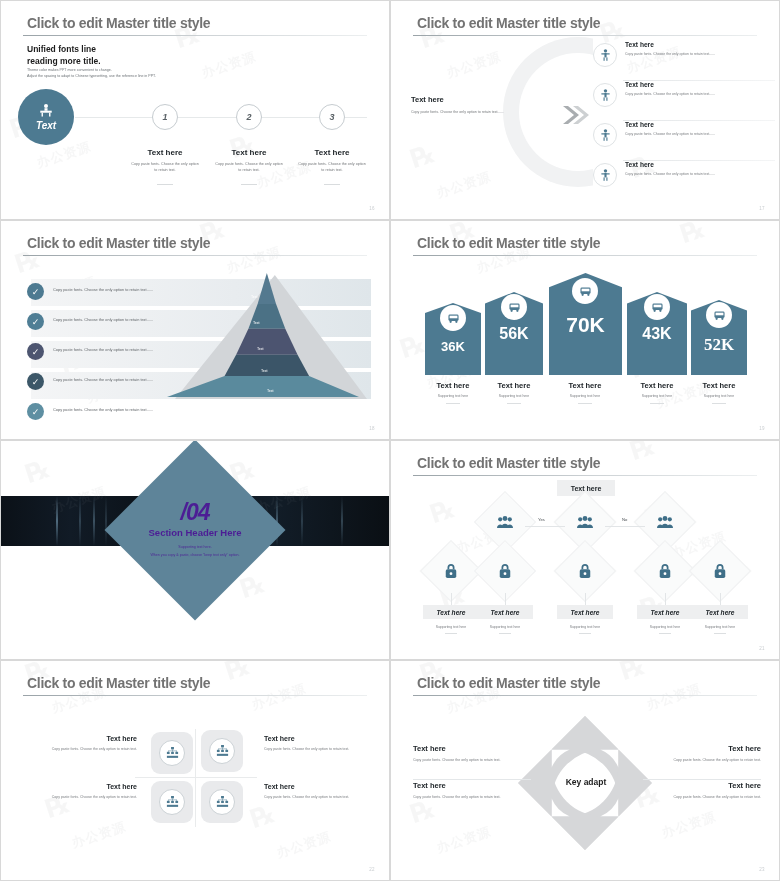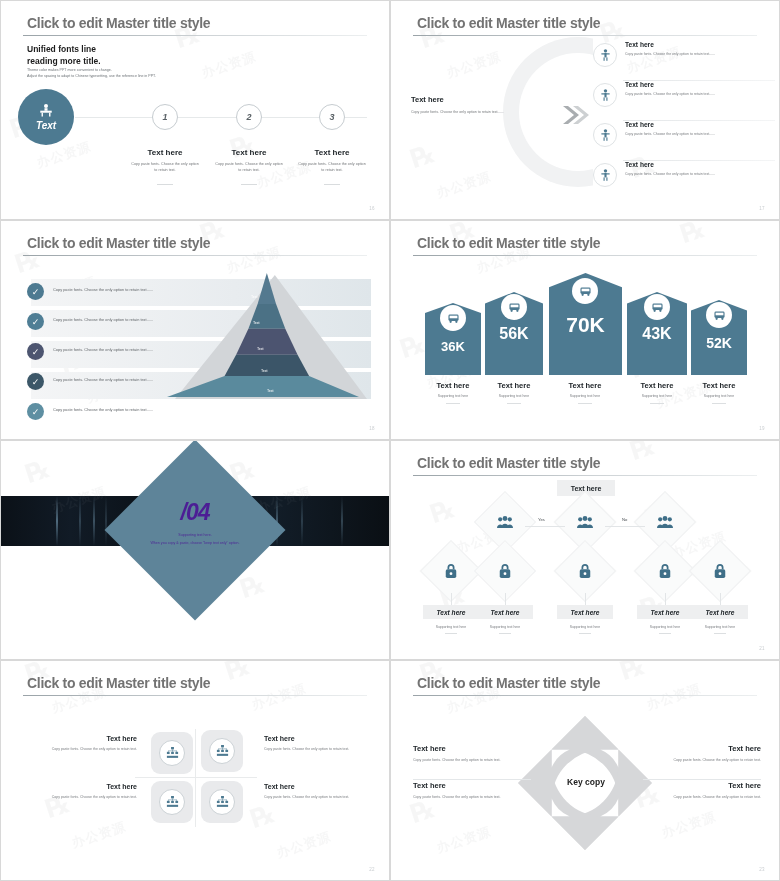--- a/index.html
+++ b/index.html
@@ -456,21 +456,21 @@
     <div class="s4-hex" style="left:300px;top:79px;width:56px;height:75px;
          clip-path:polygon(0 14%, 50% 0, 100% 14%, 100% 100%, 0 100%);"></div>
     <div class="s4-badge" style="left:315px;top:81px;">
       <svg width="13" height="11" viewBox="0 0 18 15">
           <rect x="2" y="2" width="14" height="9" rx="2" fill="#4d7a91"></rect>
           <rect x="3.6" y="3.6" width="10.8" height="3.6" fill="#fff"></rect>
           <circle cx="5" cy="12" r="1.6" fill="#4d7a91"></circle>
           <circle cx="13" cy="12" r="1.6" fill="#4d7a91"></circle>
         </svg>
     </div>
-    <div class="s4-val" style="left:300px;top:114px;width:56px;font-size:14px;">52K</div>
+    <div class="s4-val" style="left:300px;top:114px;width:56px;font-size:17px;font-family:Liberation Serif, serif;">52K</div>
     <div class="s4-cap" style="left:289px;top:160px;">
       <div class="s4-ch">Text here</div>
       <div class="s4-cb">Supporting text here</div>
       <div class="s4-cd"></div>
     </div>
 
     <div class="pagenum">19</div>
   </div>
 
   <div class="slide">
@@ -486,20 +486,21 @@
     <div class="wm">
       <span style="left:25px;top:15px;">℞</span>
       <span class="sm" style="left:50px;top:50px;">办公资源</span>
       <span style="left:230px;top:15px;">℞</span>
       <span class="sm" style="left:255px;top:50px;">办公资源</span>
       <span style="left:240px;top:130px;">℞</span>
     </div>
     <div class="s5-dia"></div>
     <div class="s5-inner">
       <div class="s5-num">/04</div>
+      <div class="s5-h">Section Header Here</div>
       <div class="s5-s1">Supporting text here.</div>
       <div class="s5-s2">When you copy &amp; paste, choose "keep text only" option.</div>
     </div>
   </div>
 
   <div class="slide">
     <div class="wm">
       <span style="left:240px;top:-8px;">℞</span>
       <span style="left:40px;top:55px;">℞</span>
       <span class="sm" style="left:65px;top:90px;">办公资源</span>
@@ -756,21 +757,21 @@
 
     <svg style="position:absolute;left:118px;top:46px;" width="152" height="152" viewBox="0 0 100 100">
       <g fill="#d6d7d9">
         <path d="M50 6 L72 28 L60 28 A22 22 0 0 1 72 40 L72 28 L94 50 L72 72 L72 60 A34 34 0 0 0 40 28 L28 28 Z"></path>
         <path d="M94 50 L72 72 L72 60 A22 22 0 0 1 60 72 L72 72 L50 94 L28 72 L40 72 A34 34 0 0 0 72 40 L72 28 Z"></path>
         <path d="M50 94 L28 72 L40 72 A22 22 0 0 1 28 60 L28 72 L6 50 L28 28 L28 40 A34 34 0 0 0 60 72 L72 72 Z"></path>
         <path d="M6 50 L28 28 L28 40 A22 22 0 0 1 40 28 L28 28 L50 6 L72 28 L60 28 A34 34 0 0 0 28 60 L28 72 Z"></path>
       </g>
     </svg>
 
-    <div class="s8-key" style="left:139px;top:116px;width:112px;text-align:center;">Key copy</div>
+    <div class="s8-key" style="left:139px;top:116px;width:112px;text-align:center;">Key adapt</div>
 
     <div class="s8-t" style="left:22px;top:83px;text-align:left;">
       <div class="s8-h">Text here</div>
       <div class="s8-b">Copy paste fonts. Choose the only option to retain text.</div>
     </div>
     <div class="s8-rule" style="left:22px;top:118px;width:118px;"></div>
     <div class="s8-t" style="left:22px;top:120px;text-align:left;">
       <div class="s8-h">Text here</div>
       <div class="s8-b">Copy paste fonts. Choose the only option to retain text.</div>
     </div>

